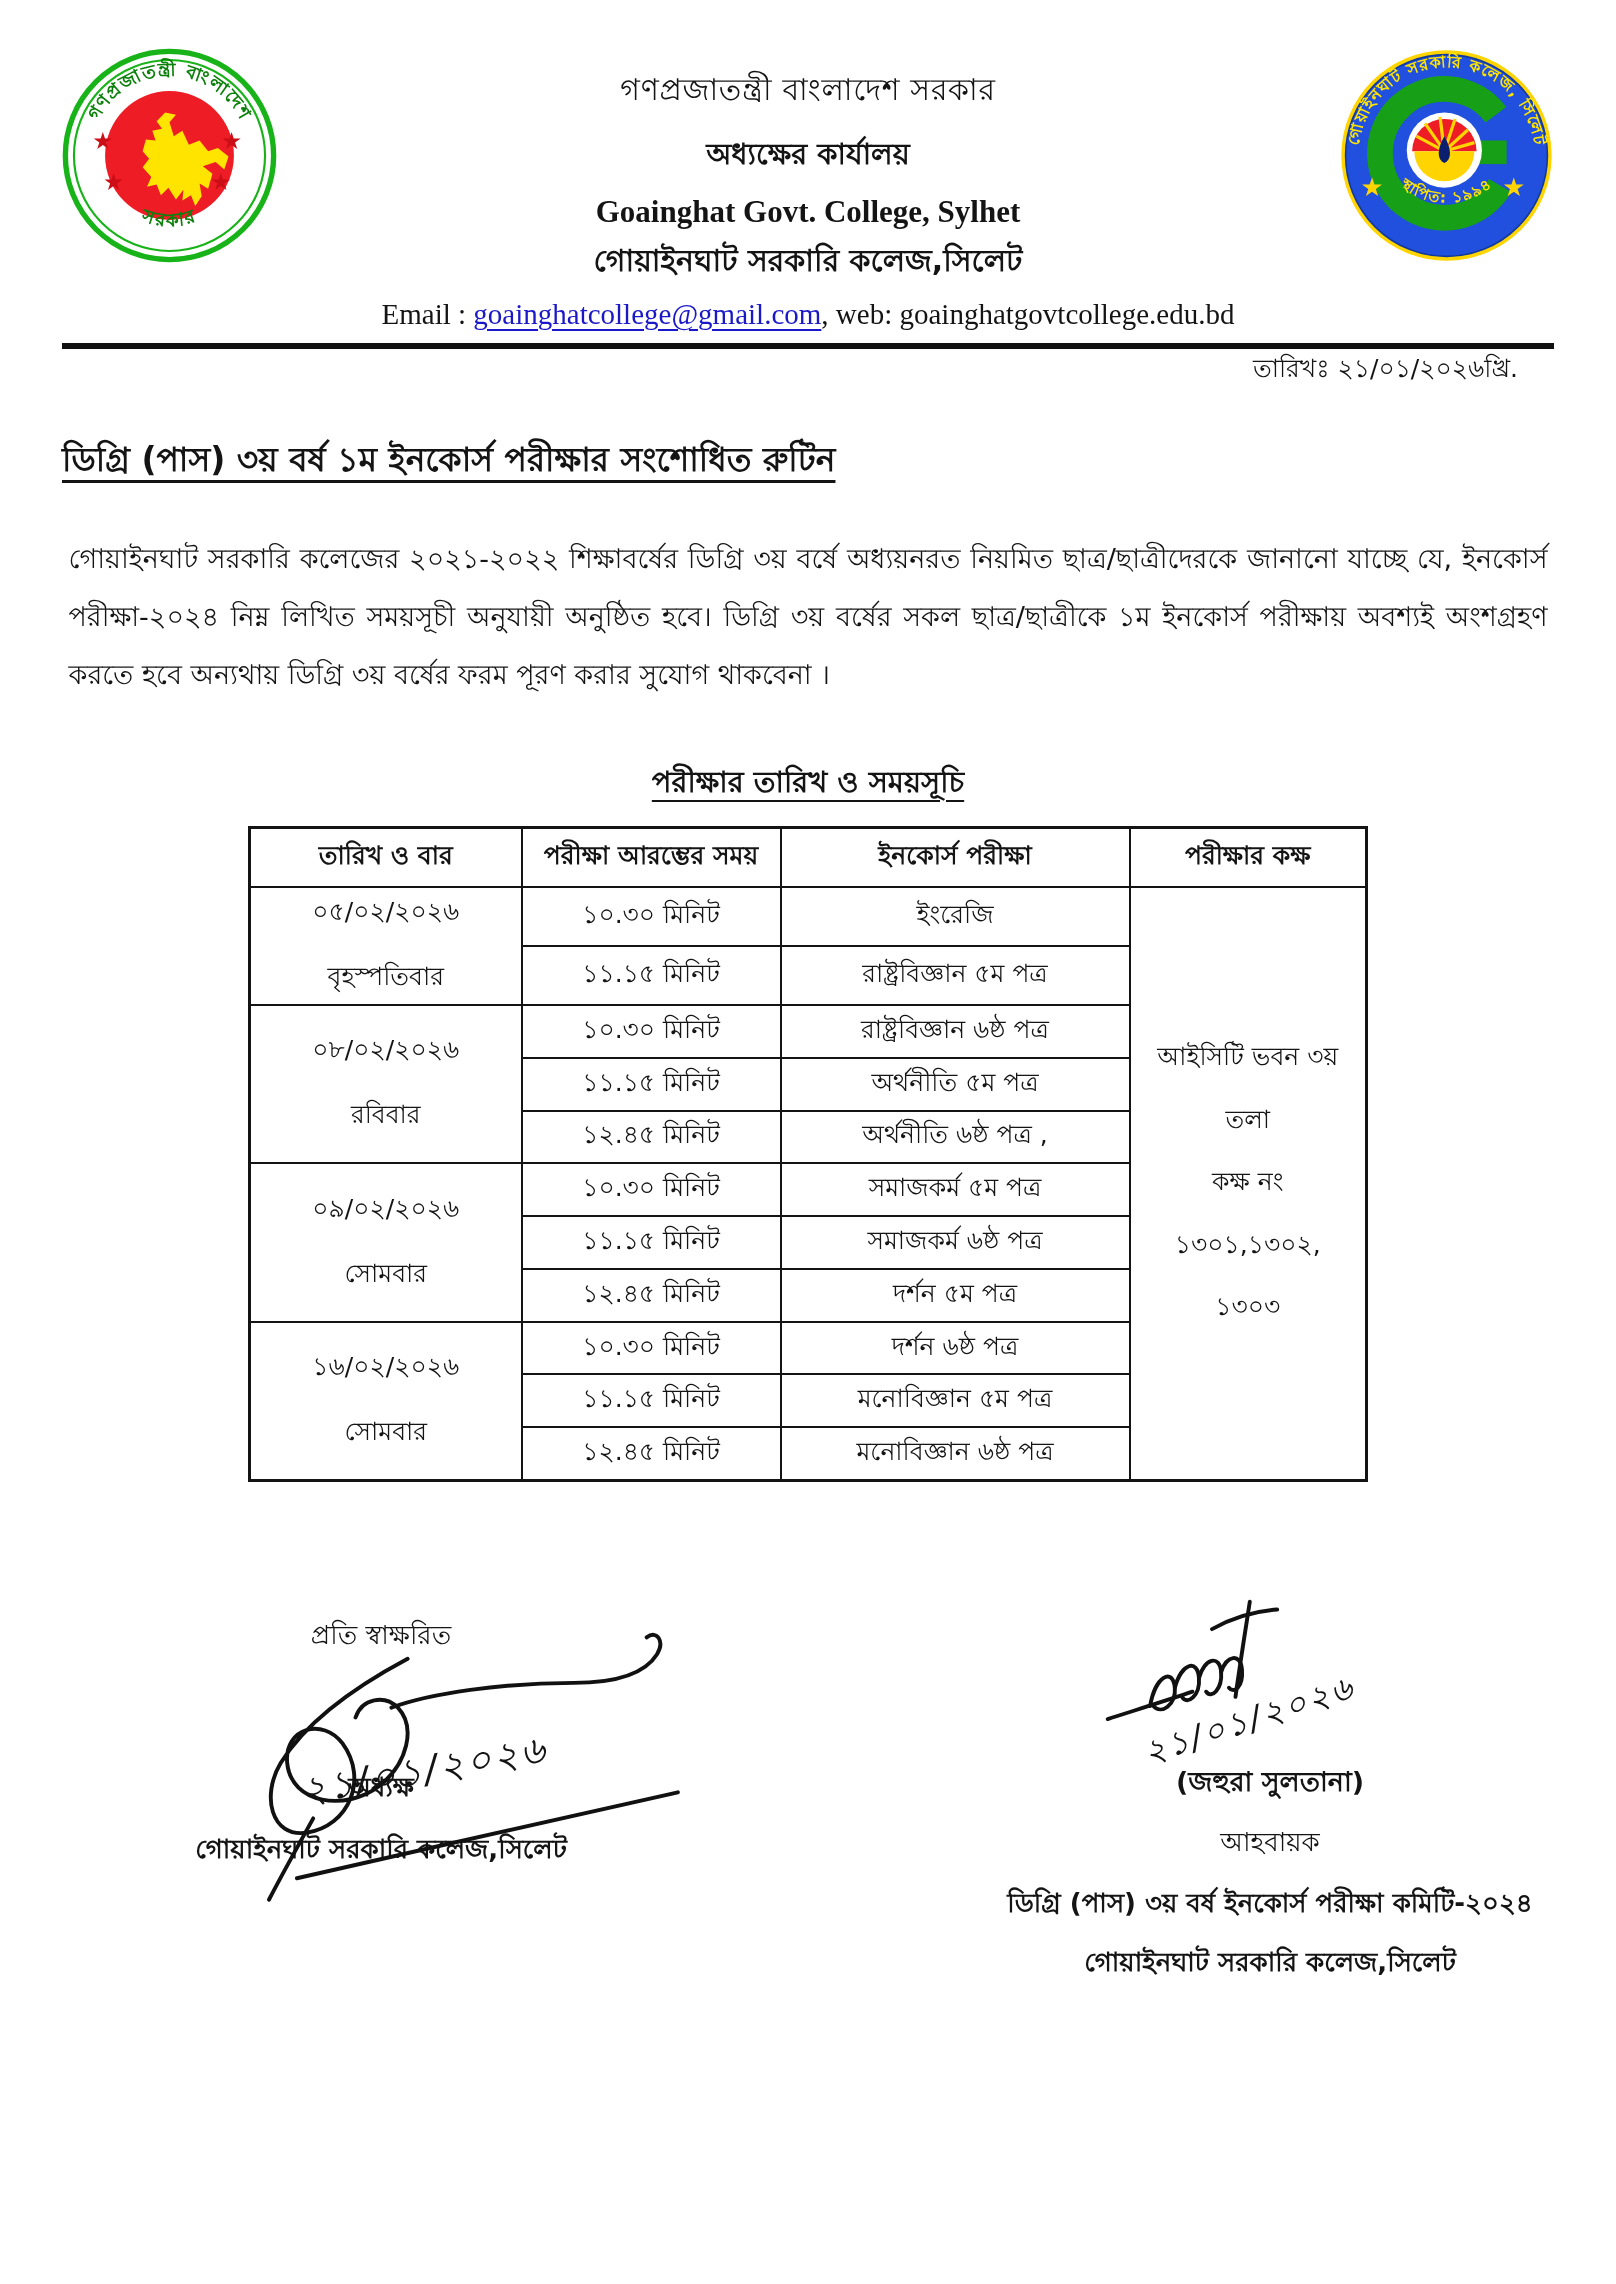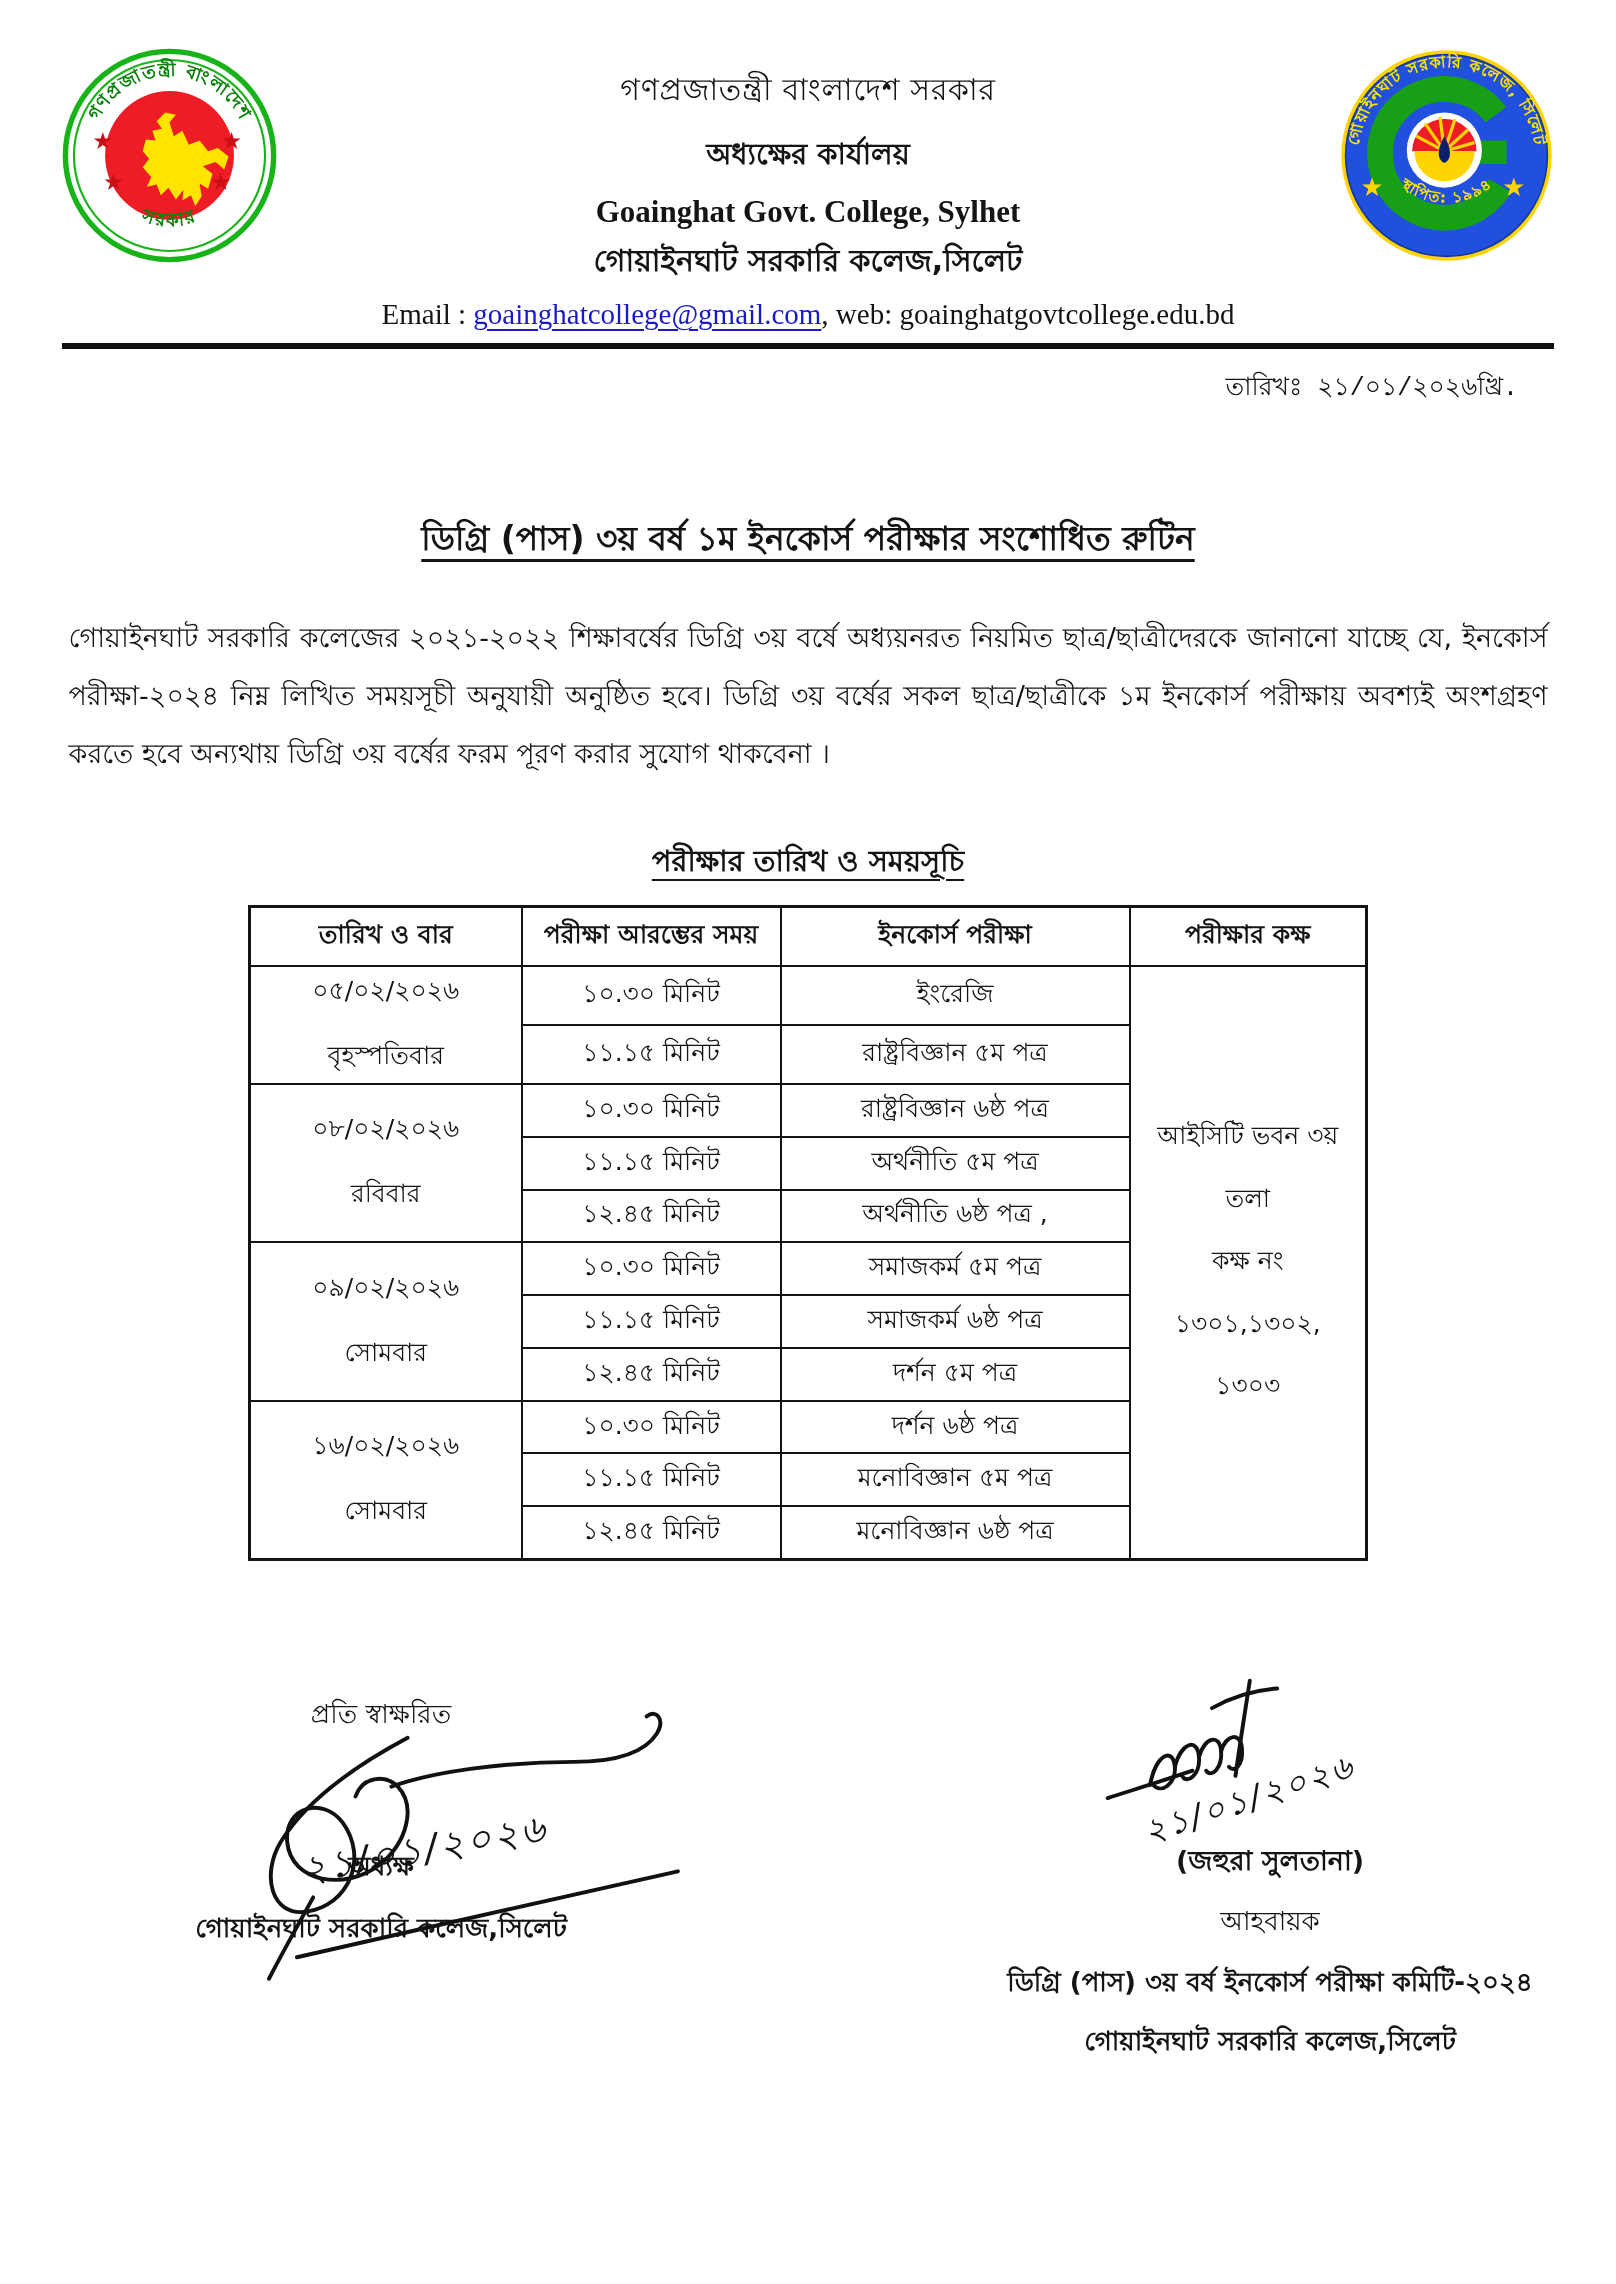--- a/index.html
+++ b/index.html
@@ -18,24 +18,24 @@
   .header{display:flex;align-items:flex-start;justify-content:space-between;}
   .seal{flex:0 0 auto;}
   .head-center{flex:1 1 auto;text-align:center;padding-top:19.5px;}
   .govt-line{font-size:30px;letter-spacing:0.7px;}
   .office-line{font-size:29px;font-weight:700;margin-top:14.3px;}
   .college-en{font-size:31px;font-weight:700;font-family:"Liberation Serif","DejaVu Serif",serif;margin-top:14.3px;}
   .college-bn{font-size:30px;font-weight:700;margin-top:6.5px;}
   .email-line{text-align:center;font-size:29px;margin-top:10.4px;font-family:"Liberation Serif","DejaVu Serif",serif;}
   .email-link{color:#1a18c8;text-decoration:underline;text-underline-offset:5.2px;}
   .rule{height:5.9px;background:#111;margin-top:11.7px;}
-  .date-line{text-align:right;font-size:25px;margin-top:18px;padding-right:36px;font-family:Liberation Mono, monospace;}
+  .date-line{text-align:right;font-size:25px;padding-right:36px;}
   
   .main-title{
-    text-align:center;font-size:33px;font-weight:700;margin-top:103px;
+    font-size:33px;font-weight:700;margin-top:42px;
     text-decoration:underline;text-decoration-thickness:2.6px;text-underline-offset:9px;
   }
   .body-para{
     margin-top:40px;font-size:27px;line-height:2.15;text-align:justify;
     padding:0 6.5px;
   }
   
   .tbl-caption{
     text-align:center;font-size:29px;font-weight:700;margin-top:55px;
     text-decoration:underline;text-decoration-thickness:2px;text-underline-offset:7.8px;

